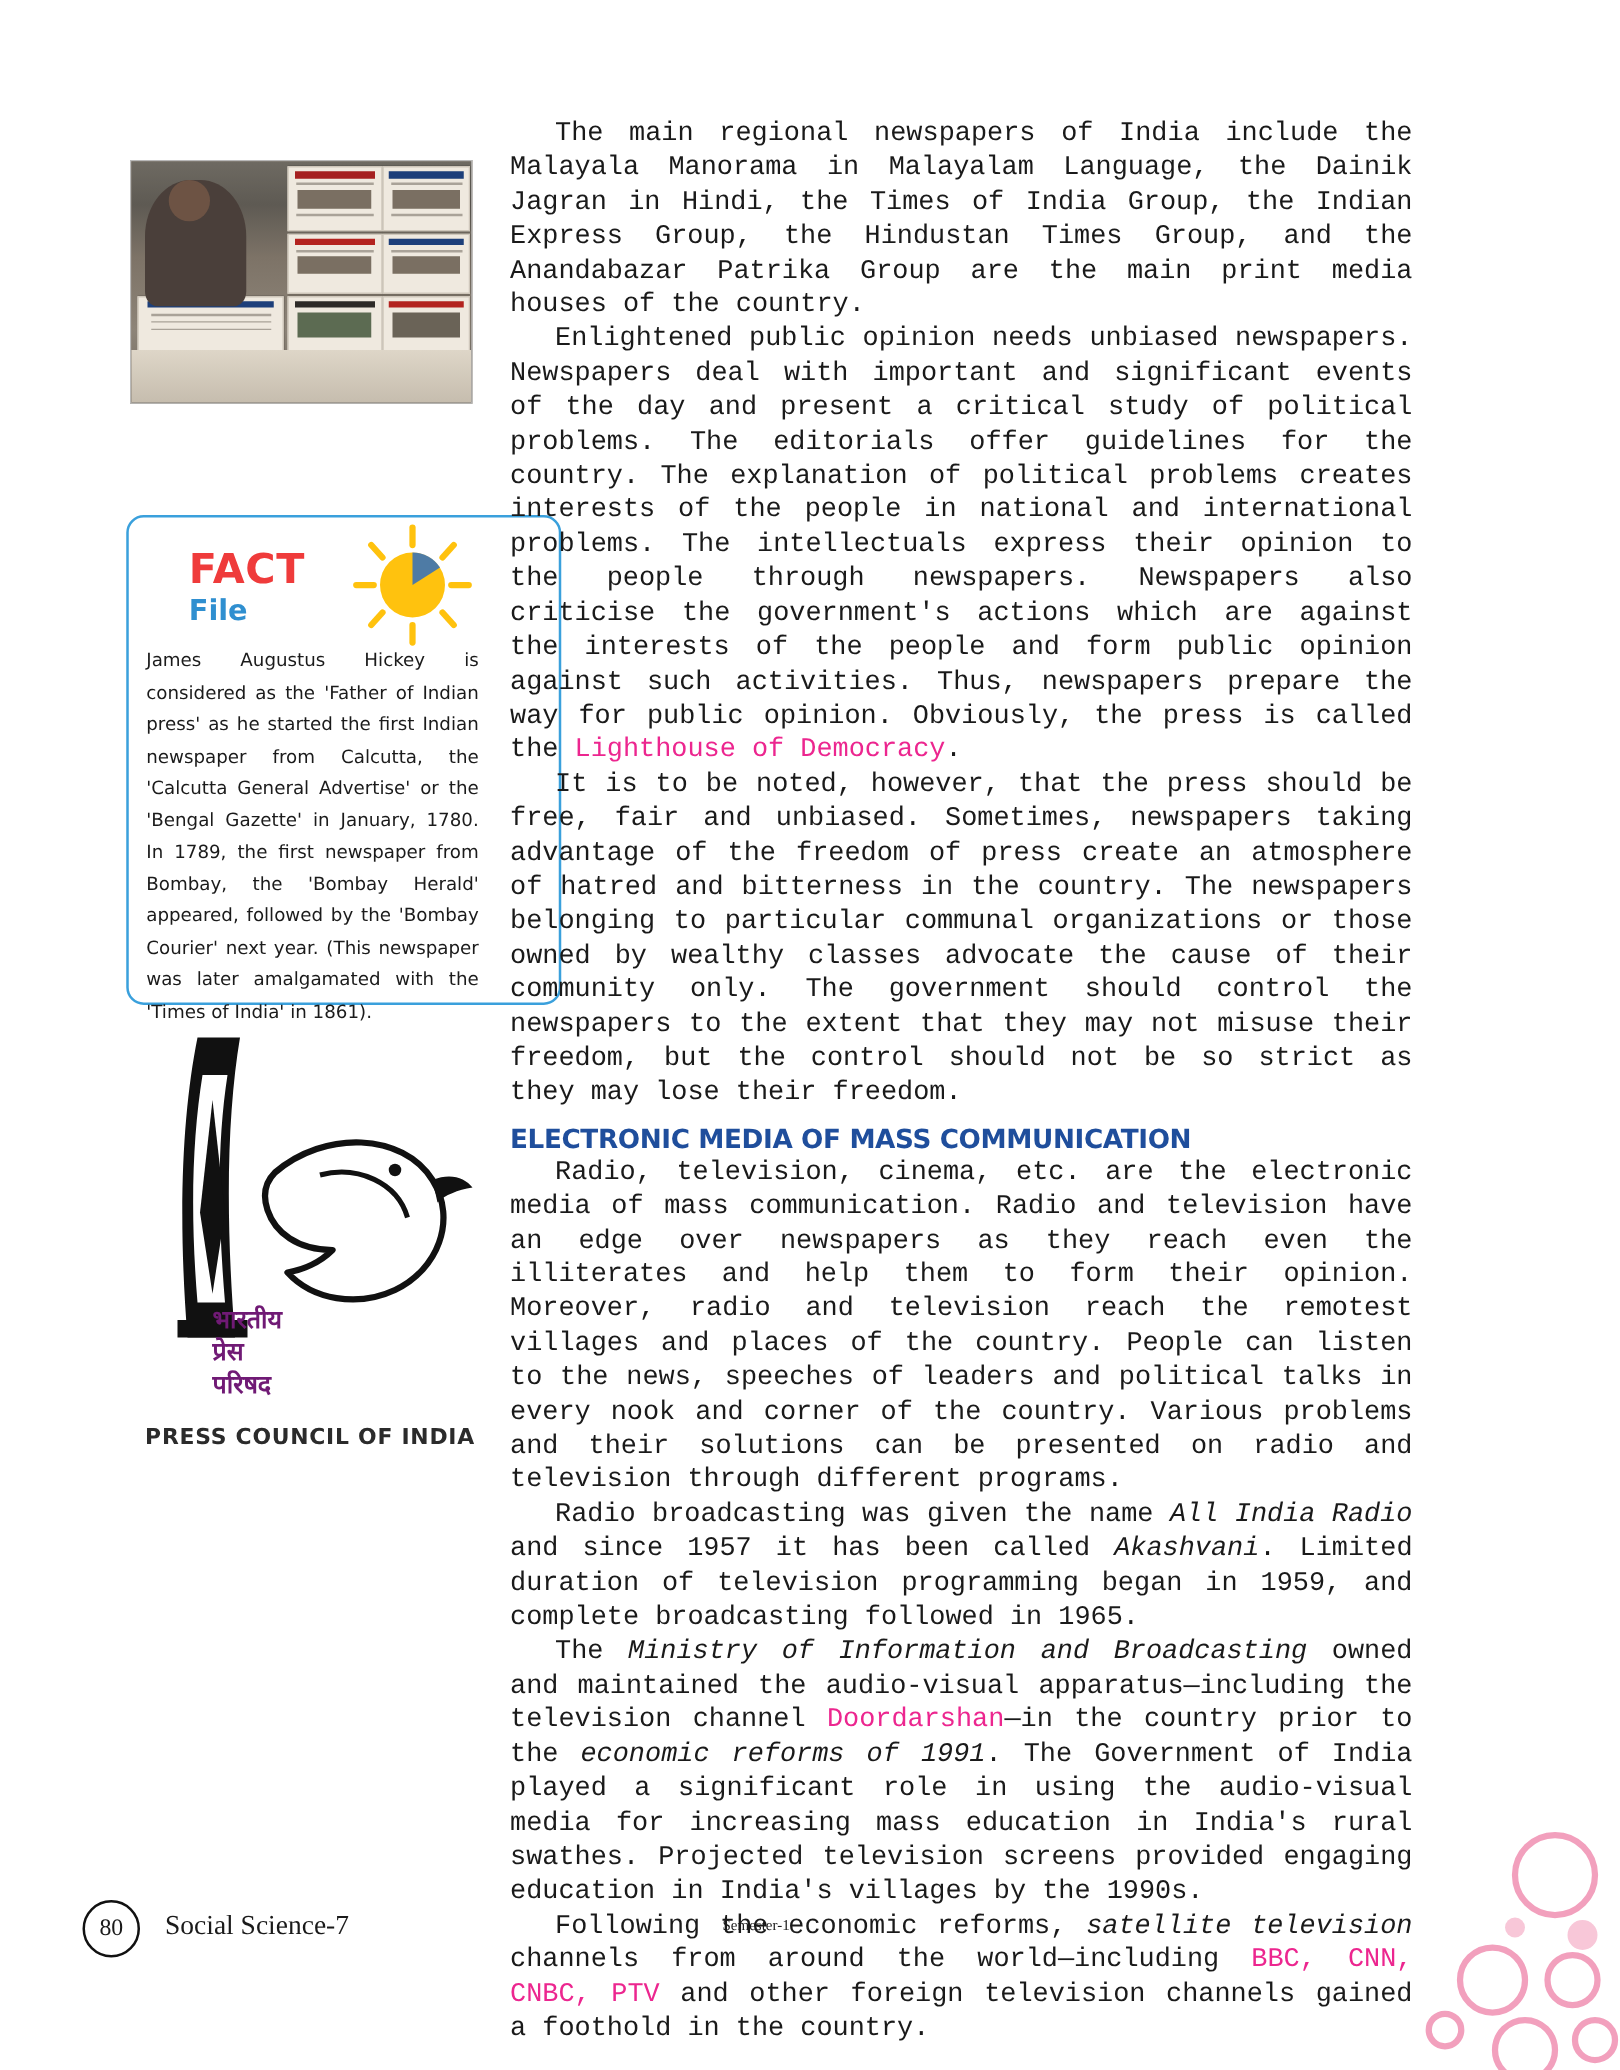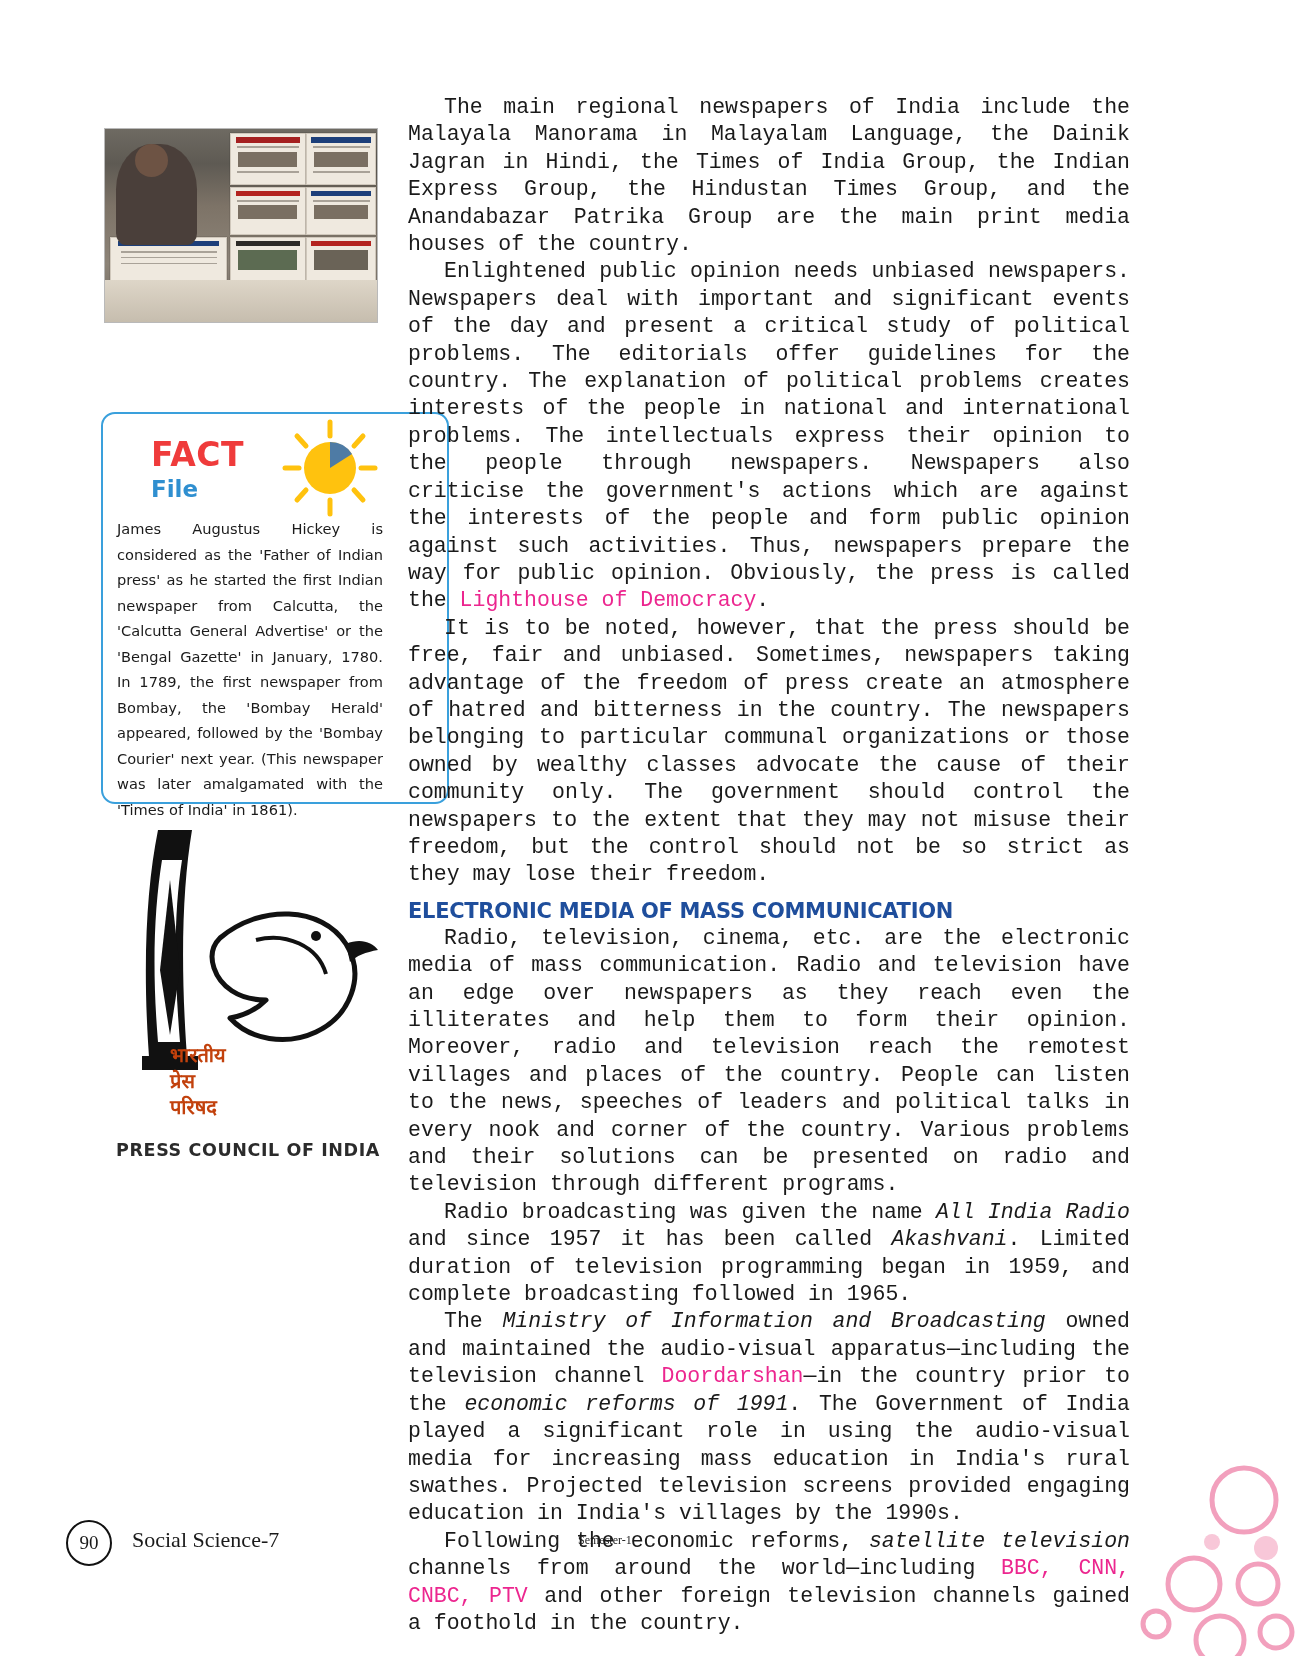--- a/index.html
+++ b/index.html
@@ -173,21 +173,21 @@
     letter-spacing: .6px;
     color: #2b2b2b;
   }
   .pci-hindi {
     position: absolute;
     left: 60px;
     top: 222px;
     font-family: "DejaVu Sans", sans-serif;
     font-size: 20px;
     line-height: 26px;
-    color: #c2410c;
+    color: #701a75;
     font-weight: 600;
   }
 
   
   .body-col {
     position: absolute;
     left: 408px;
     top: 94px;
     width: 722px;
   }
@@ -379,21 +379,21 @@
     <p><span>Radio broadcasting was given the name </span><em>All India Radio</em><span> and since 1957 it has been called </span><em>Akashvani</em><span>. Limited duration of television programming began in 1959, and complete broadcasting followed in 1965.</span></p>
 
     <p><span>The </span><em>Ministry of Information and Broadcasting</em><span> owned and maintained the audio-visual apparatus—including the television channel </span><span class="hl-pink">Doordarshan</span><span>—in the country prior to the </span><em>economic reforms of 1991</em><span>. The Government of India played a significant role in using the audio-visual media for increasing mass education in India's rural swathes. Projected television screens provided engaging education in India's villages by the 1990s.</span></p>
 
     <p><span>Following the economic reforms, </span><em>satellite television</em><span> channels from around the world—including </span><span class="hl-pink">BBC, CNN, CNBC, PTV</span><span> and other foreign television channels gained a foothold in the country.</span></p>
 
   </div>
 
   <div class="footer">
     <div class="pg-tail"></div>
-    <div class="pg-badge">90</div>
+    <div class="pg-badge">80</div>
     <div class="footer-book">Social Science-7</div>
     <div class="footer-sem">Semester-1</div>
   </div>
 
   <div class="bubbles">
     <svg width="180" height="200" viewBox="0 0 180 200">
       <g fill="none" stroke="#f2a0bd" stroke-width="5">
         <circle cx="128" cy="44" r="32"></circle>
         <circle cx="78" cy="128" r="26"></circle>
         <circle cx="142" cy="128" r="20"></circle>

